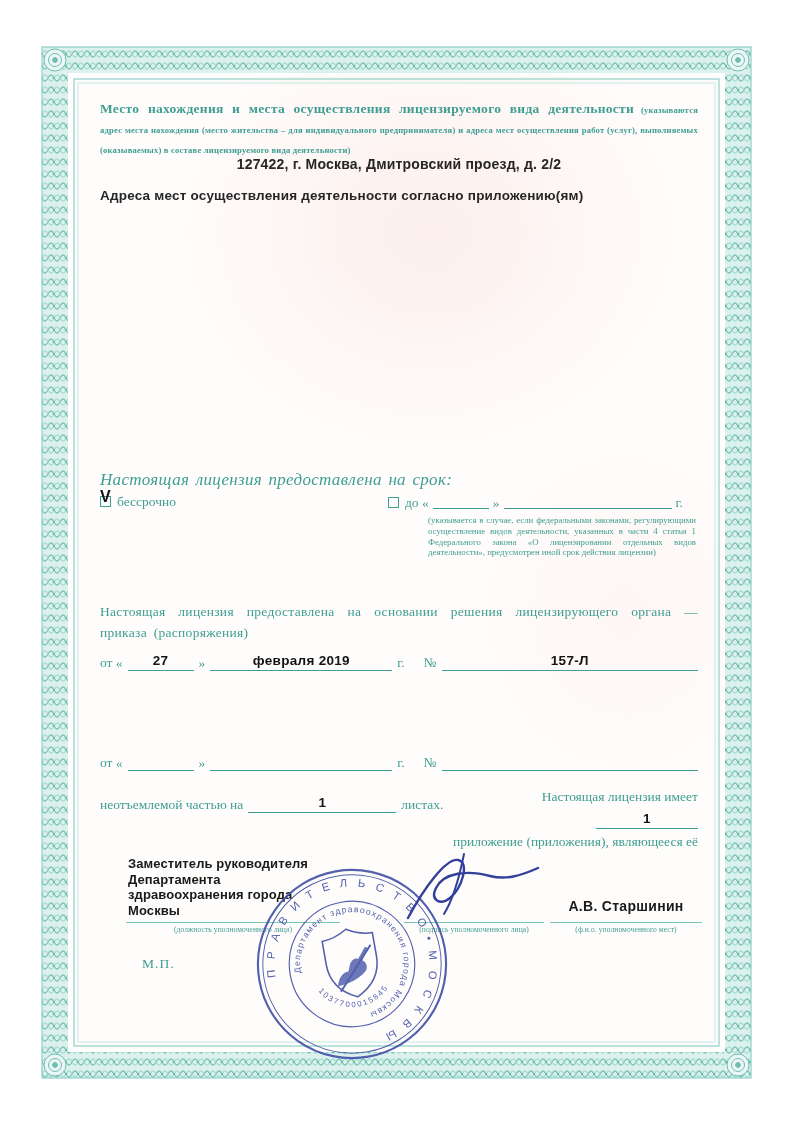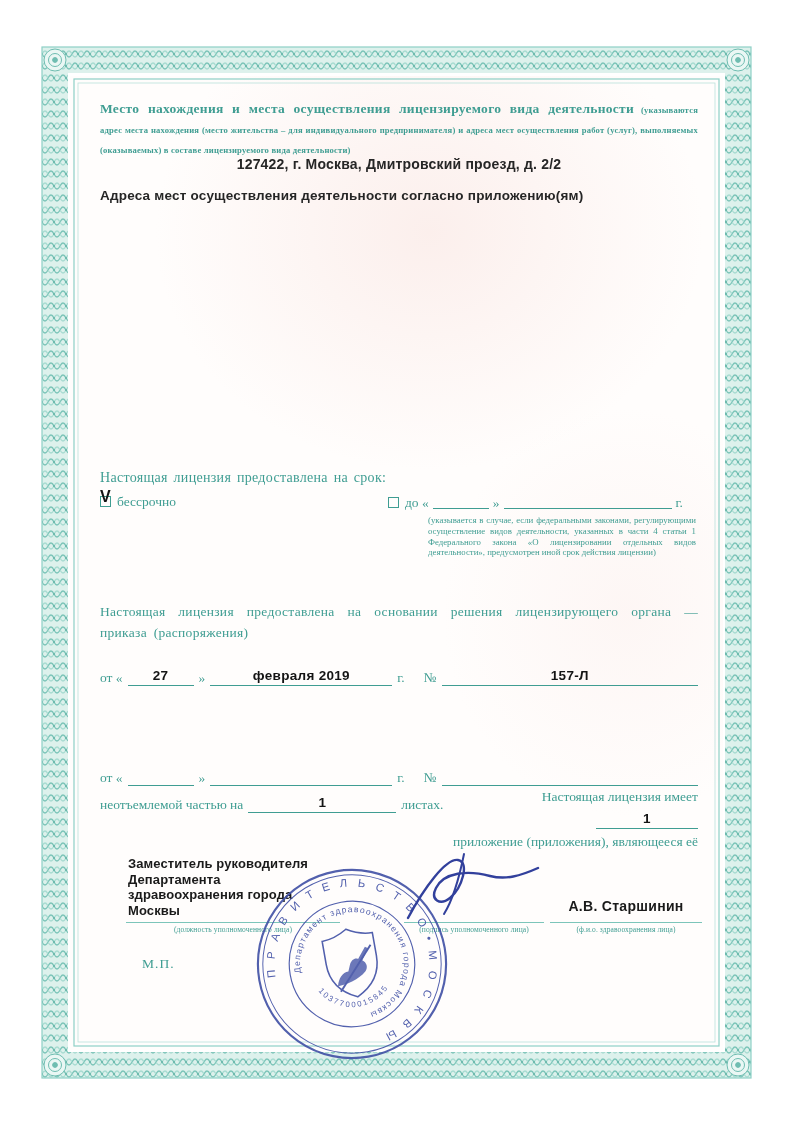--- a/index.html
+++ b/index.html
@@ -27,21 +27,21 @@
   
   .para-location{left:100px;top:99px;width:598px;color:var(--teal);text-align:justify;line-height:17px;font-weight:bold;}
   .para-location .big{font-size:13.5px;letter-spacing:.3px;word-spacing:2px;}
   .para-location .small{font-size:8.6px;letter-spacing:.2px;}
 
   .address-line{left:100px;top:156px;width:598px;text-align:center;color:#262626;
     font:bold 14px "Liberation Sans",sans-serif;letter-spacing:.2px;}
   .addresses-line{left:100px;top:188px;width:598px;text-align:left;color:#262626;
     font:bold 13.5px "Liberation Sans",sans-serif;letter-spacing:.2px;}
 
-  .teal-text{color:var(--teal);font-size:14px;letter-spacing:.3px;word-spacing:2px;}
+  .teal-text{color:var(--teal);font-size:17px;letter-spacing:.3px;word-spacing:2px;font-style:italic;}
 
   .term-intro{left:100px;top:470px;width:598px;}
 
   .term-row{left:100px;top:492px;width:598px;height:20px;}
   .checkbox{display:inline-block;width:11px;height:11px;border:1px solid var(--teal);
     vertical-align:-1px;position:relative;margin-right:6px;}
   .checkbox .mark{position:absolute;left:-1px;top:-9px;font:bold 16px "Liberation Sans",sans-serif;color:#141414;}
   .term-label{color:var(--teal);font-size:13.5px;}
   .until-group{position:absolute;left:288px;top:0;white-space:nowrap;}
   .until-group .blank{vertical-align:-2px;}
@@ -53,21 +53,21 @@
 
   .para{color:var(--teal);font-size:13.5px;letter-spacing:.3px;word-spacing:3px;
     text-align:justify;line-height:21px;width:598px;}
   .para-granted{left:100px;top:601px;}
   .para-reissued{left:100px;top:699px;}
 
   .form-line{left:100px;width:598px;display:flex;align-items:flex-end;gap:5px;
     color:var(--teal);font-size:13.5px;}
   .form-line .flabel{white-space:nowrap;}
   .form-line .blank{display:flex;justify-content:center;align-items:flex-end;height:19px;}
-  .form-line .grow{flex:1;margin-top:15px;}
+  .form-line .grow{flex:1;}
   .ml{margin-left:14px;}
 
   .line-granted{top:652px;}
   .line-reissued{top:752px;}
   .attach-line1{top:789px;flex-direction:column;}
   .attach-line2{top:794px;}
 
   .sig-position{left:128px;top:856px;width:192px;color:#1a1a1a;
     font:bold 13px "Liberation Sans",sans-serif;line-height:15.5px;letter-spacing:.1px;}
   .sig-name{left:550px;top:898px;width:152px;text-align:center;color:#1a1a1a;
@@ -207,21 +207,21 @@
         <span class="fill">1</span>
       </span>
     <span class="flabel">листах.</span>
   </div>
 
   <div class="abs sig-position">Заместитель руководителя Департамента здравоохранения города Москвы</div>
   <div class="abs sig-name">А.В. Старшинин</div>
 
   <div class="abs sig-caption cap-position">(должность уполномоченного лица)</div>
   <div class="abs sig-caption cap-sign">(подпись уполномоченного лица)</div>
-  <div class="abs sig-caption cap-name">(ф.и.о. здравоохранения лица)</div>
+  <div class="abs sig-caption cap-name">(ф.и.о. уполномоченного мест)</div>
 
   <div class="abs seal-mark">М.П.</div>
 
   <svg class="abs signature-svg" width="150" height="88" viewBox="0 0 150 88">
     <g fill="none" stroke="#32409c" stroke-linecap="round">
       <path d="M10 72 C 26 42 48 12 60 14 C 72 16 64 42 52 52 C 42 60 32 54 38 42 C 46 26 70 24 92 30 C 108 34 122 30 140 22" stroke-width="2.4"></path>
       <path d="M66 8 C 62 28 56 52 46 68" stroke-width="2"></path>
     </g>
   </svg>
 

